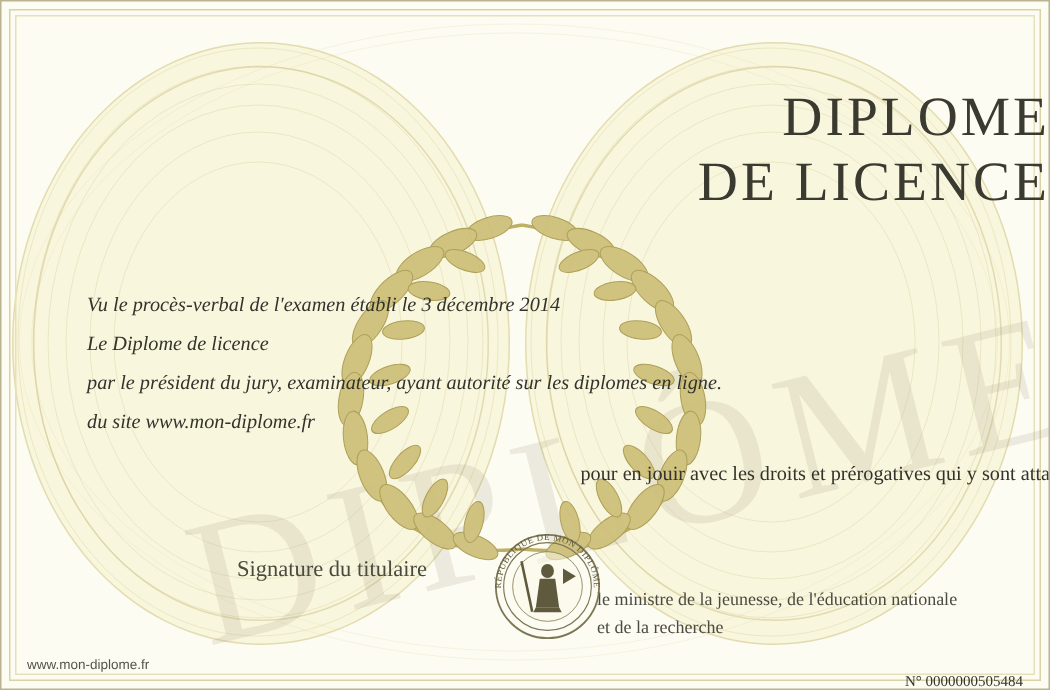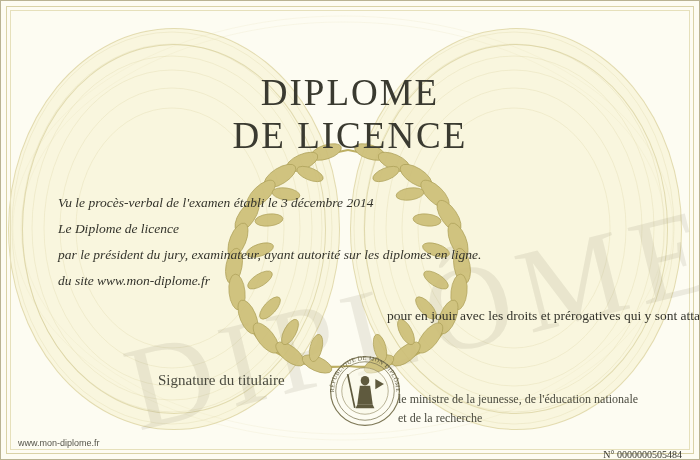--- a/index.html
+++ b/index.html
@@ -86,24 +86,24 @@
     font-size: 15.5px;
     letter-spacing: 0.4px;
     line-height: 1.35;
     color: #3d3c33;
   }
   .ministry .l2 { font-size: 15.5px; }
 
   
   .title {
     position: absolute;
-    top: 72px;
+    top: 58px;
     left: 0;
     width: 700px;
-    text-align: center;
+    text-align: right;
     font-size: 37px;
     letter-spacing: 2px;
     line-height: 1.16;
     color: #3a3a30;
   }
   .title .l1 { display: block; }
   .title .l2 { display: block; }
 
   
   .body-text {

